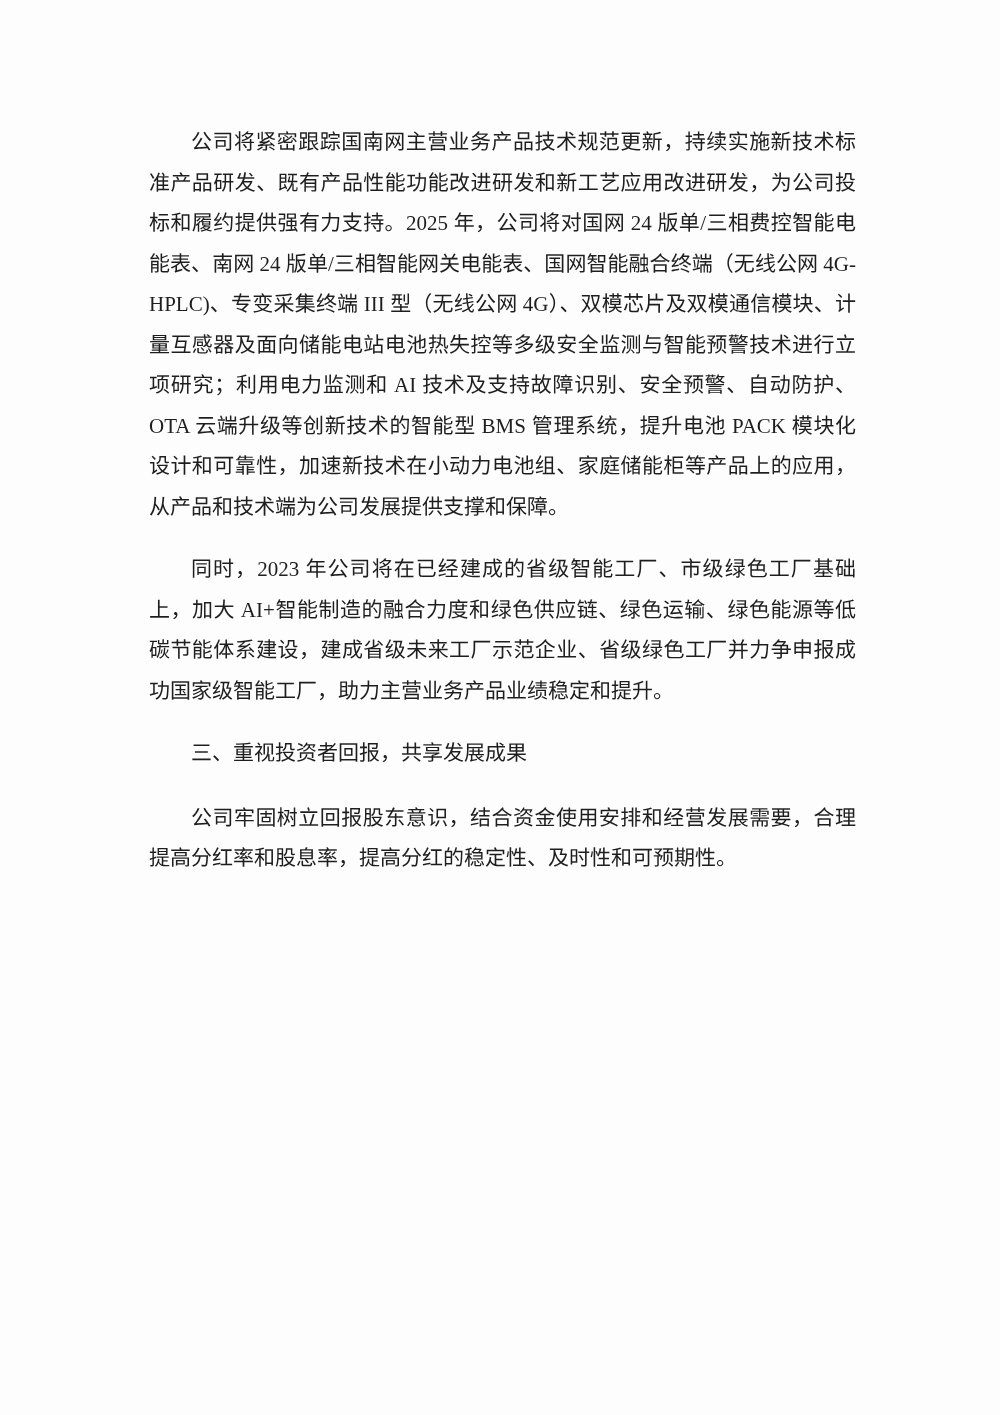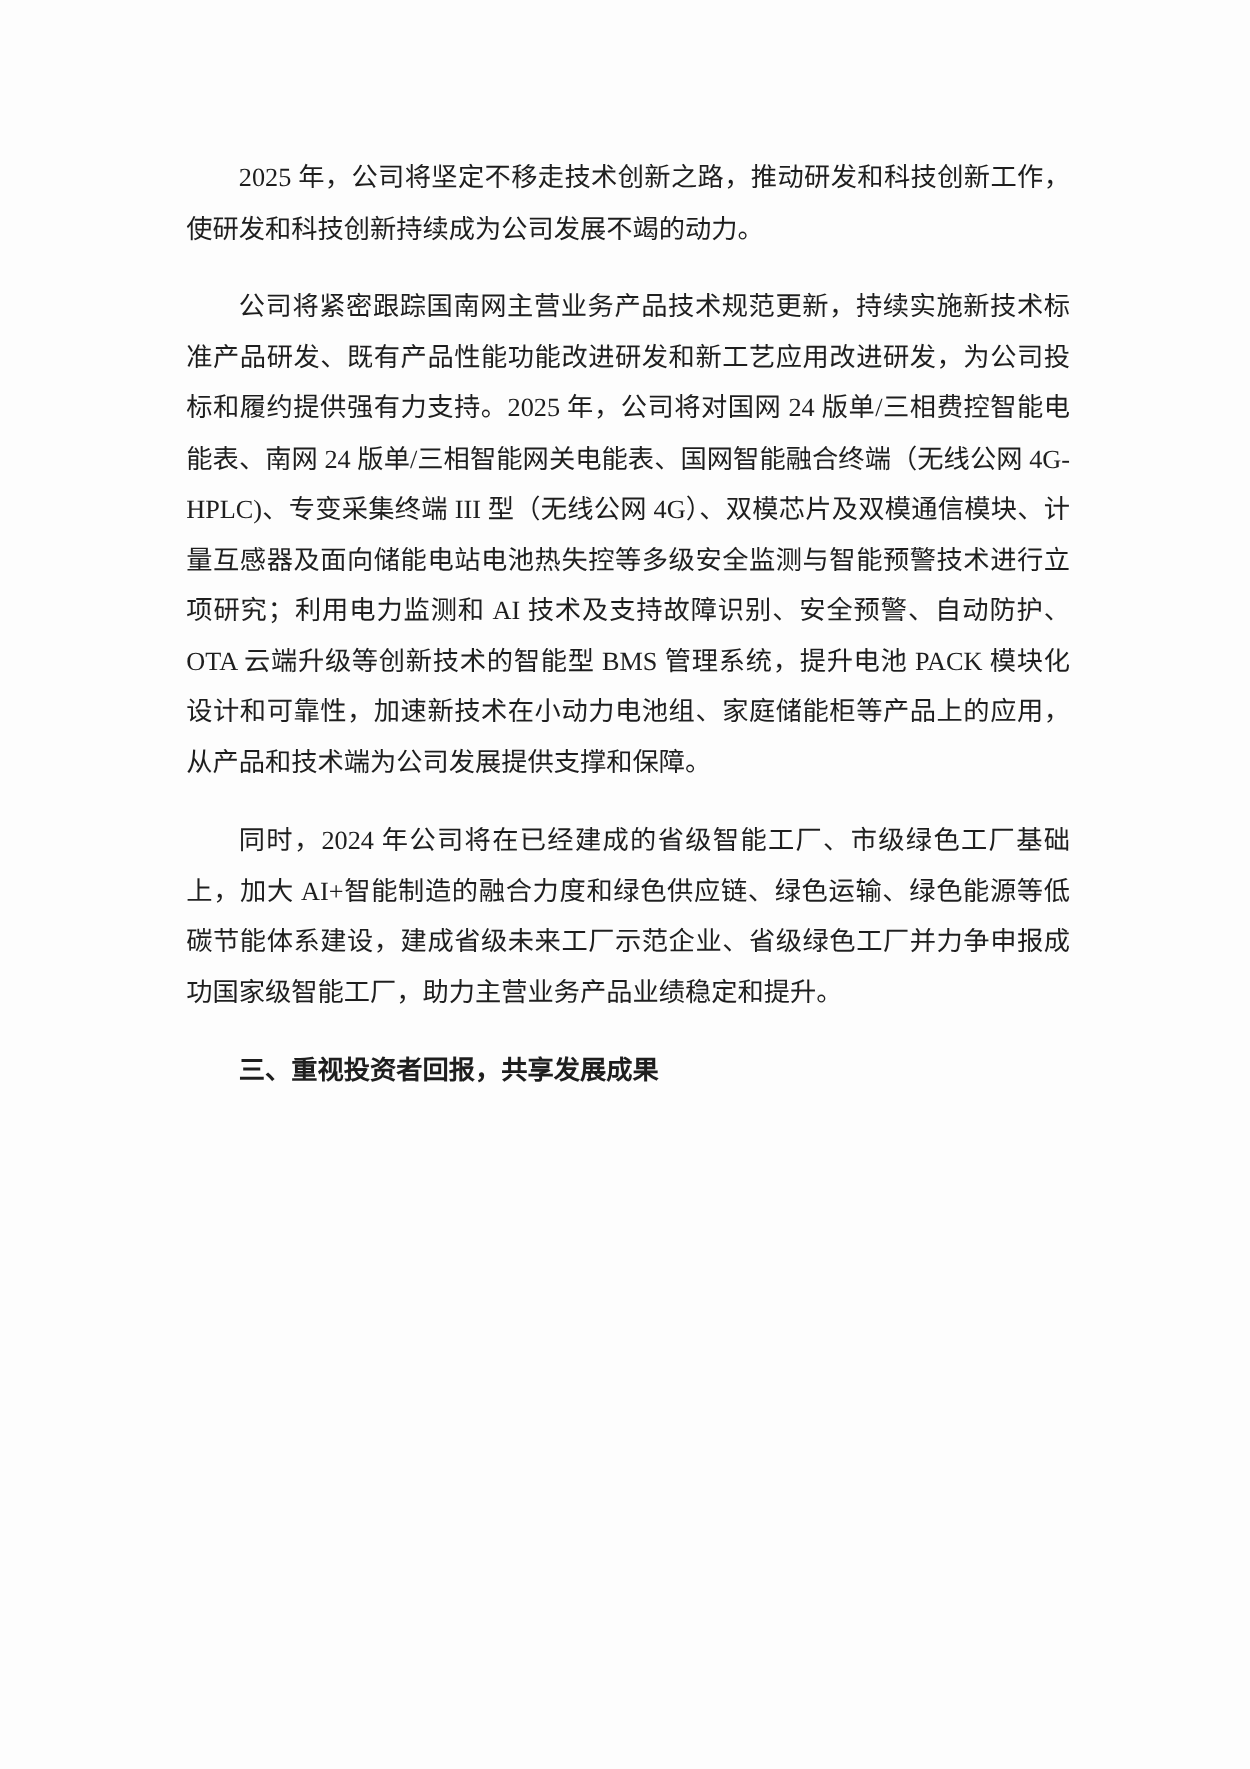--- a/index.html
+++ b/index.html
@@ -26,29 +26,29 @@
     line-height: 40.5px;
   }
   .content p {
     margin: 0 0 22px 0;
     text-indent: 2em;
     text-align: justify;
     text-align-last: left;
     word-break: break-word;
   }
   .content p.heading {
-    font-weight: bold;
+    font-weight: normal;
     text-align: right;
     margin-top: 3px;
     margin-bottom: 24px;
   }
 </style>
 </head>
 <body>
 
 <div class="page">
   <div class="content" id="document-content" style="color: rgb(30, 30, 30);">
-      <p class="body">2025 年，公司将坚定不移走技术创新之路，推动研发和科技创新工作，使研发和科技创新持续成为公司发展不竭的动力。</p>
       <p class="body">公司将紧密跟踪国南网主营业务产品技术规范更新，持续实施新技术标准产品研发、既有产品性能功能改进研发和新工艺应用改进研发，为公司投标和履约提供强有力支持。2025 年，公司将对国网 24 版单/三相费控智能电能表、南网 24 版单/三相智能网关电能表、国网智能融合终端（无线公网 4G-HPLC)、专变采集终端 III 型（无线公网 4G）、双模芯片及双模通信模块、计量互感器及面向储能电站电池热失控等多级安全监测与智能预警技术进行立项研究；利用电力监测和 AI 技术及支持故障识别、安全预警、自动防护、OTA 云端升级等创新技术的智能型 BMS 管理系统，提升电池 PACK 模块化设计和可靠性，加速新技术在小动力电池组、家庭储能柜等产品上的应用，从产品和技术端为公司发展提供支撑和保障。</p>
-      <p class="body">同时，2024 年公司将在已经建成的省级智能工厂、市级绿色工厂基础上，加大 AI+智能制造的融合力度和绿色供应链、绿色运输、绿色能源等低碳节能体系建设，建成省级未来工厂示范企业、省级绿色工厂并力争申报成功国家级智能工厂，助力主营业务产品业绩稳定和提升。</p>
+      <p class="body">同时，2023 年公司将在已经建成的省级智能工厂、市级绿色工厂基础上，加大 AI+智能制造的融合力度和绿色供应链、绿色运输、绿色能源等低碳节能体系建设，建成省级未来工厂示范企业、省级绿色工厂并力争申报成功国家级智能工厂，助力主营业务产品业绩稳定和提升。</p>
       <p class="heading">三、重视投资者回报，共享发展成果</p>
+      <p class="body">公司牢固树立回报股东意识，结合资金使用安排和经营发展需要，合理提高分红率和股息率，提高分红的稳定性、及时性和可预期性。</p>
     </div>
 </div>
 
 </body></html>

